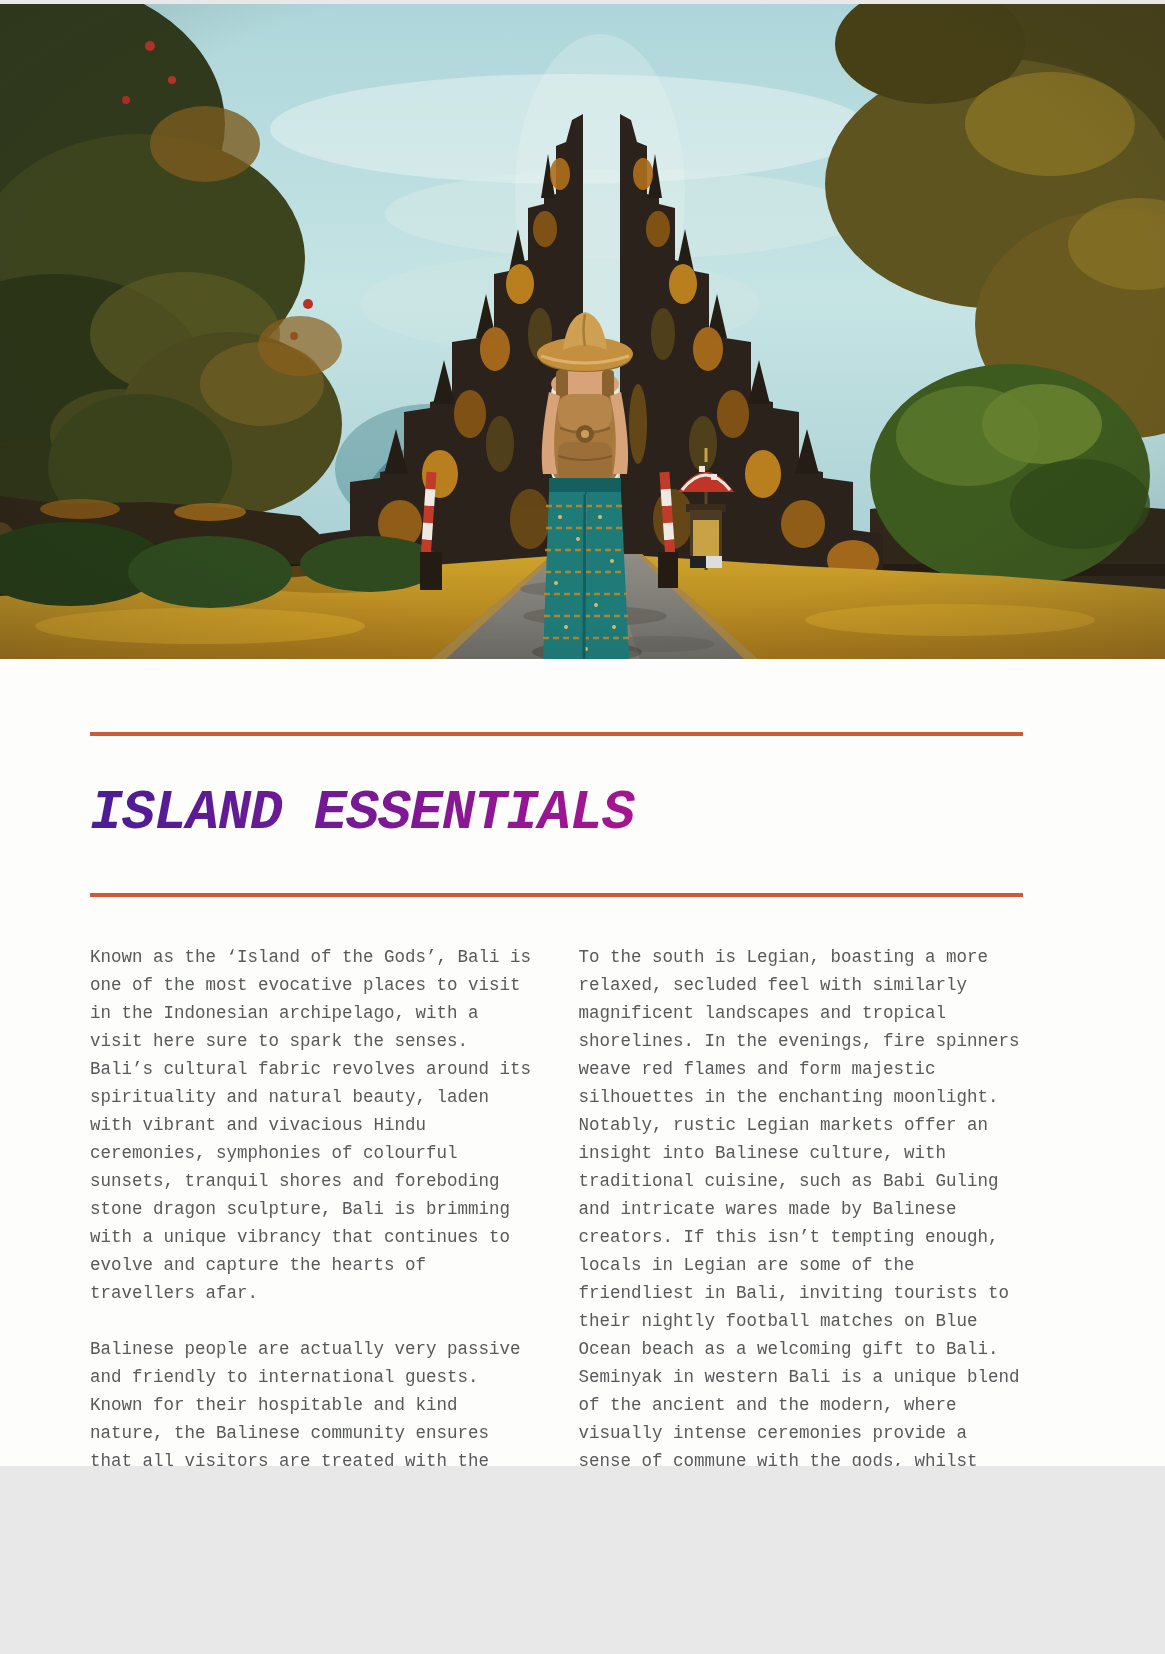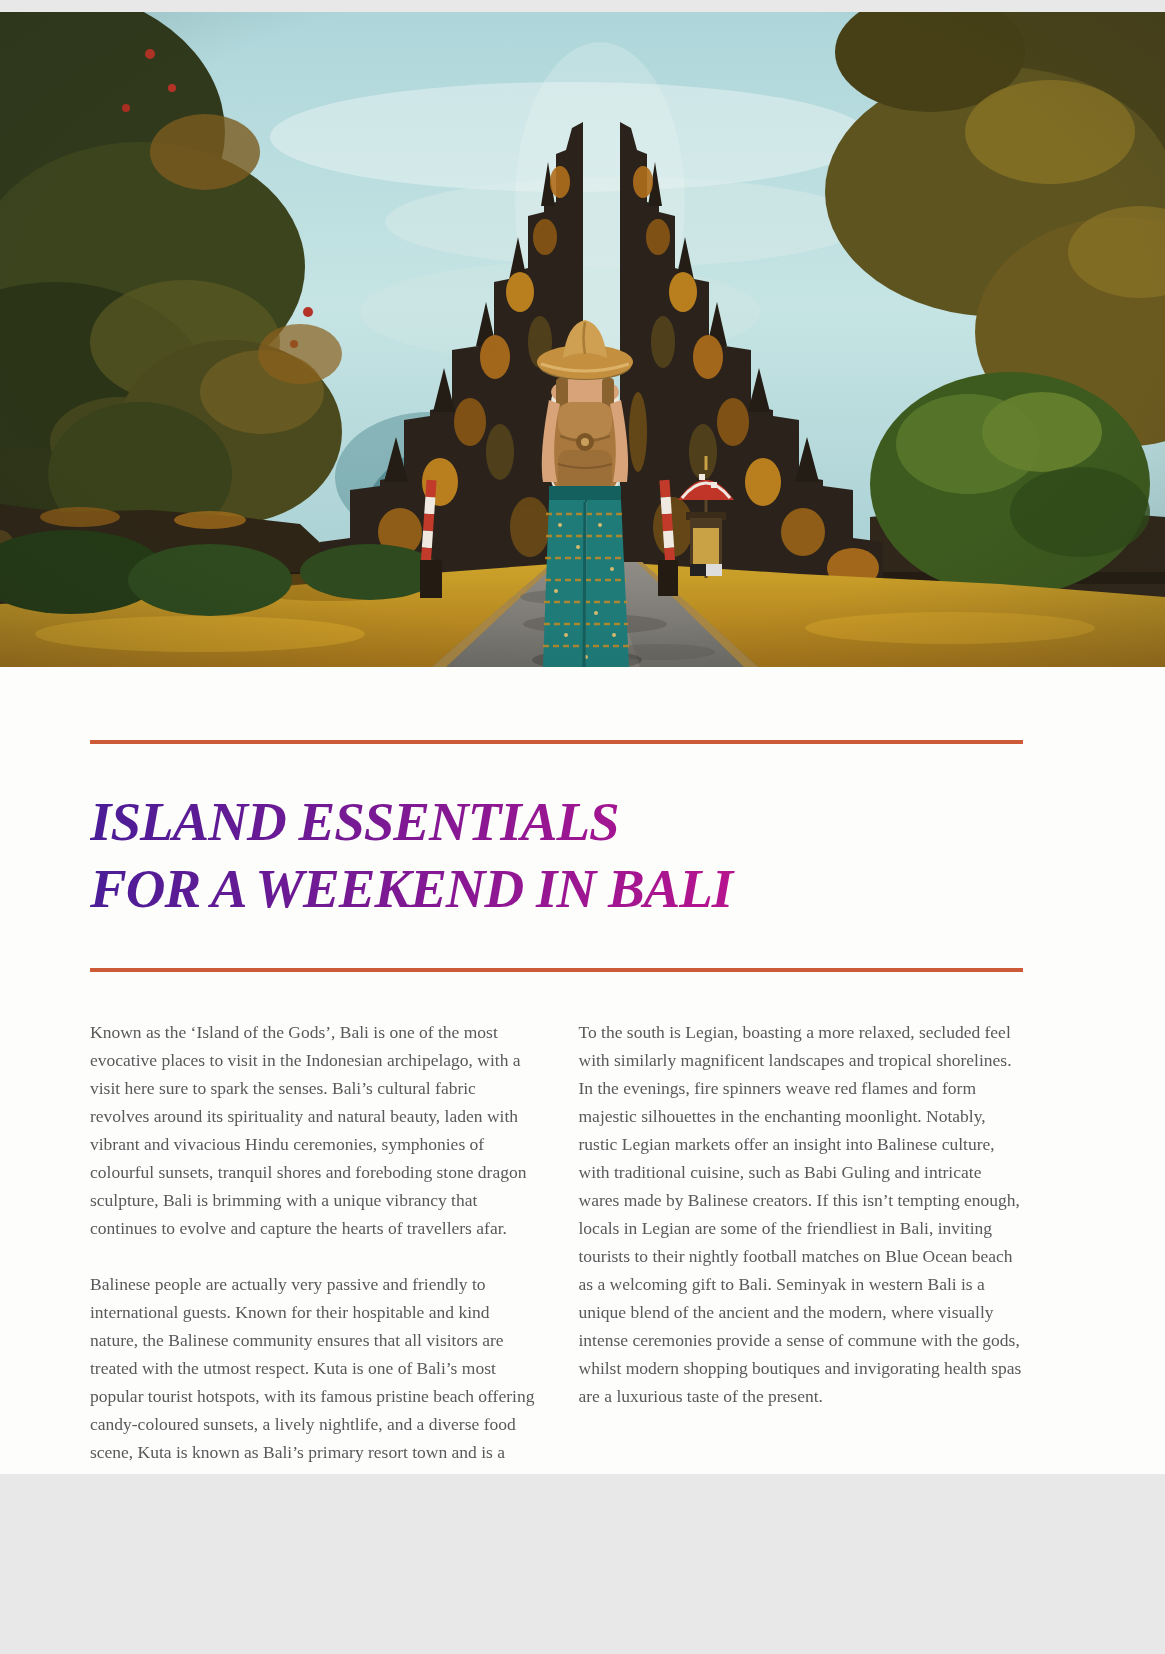--- a/index.html
+++ b/index.html
@@ -4,23 +4,23 @@
 <style>
   :root{
     --accent-orange:#cd5b38; --g1:#4a1d96; --g2:#9c1692; --g3:#e81186;
     --body-text:#58595b; --footer-line:#b6b6b6; --footer-text:#85878a;
     --page-bg:#fdfdfb; --pants-teal:#1e7b78; --stone-dark:#2b231b;
     --moss-orange:#b06f1c; --hat-straw:#c49040; --backpack-tan:#a9783e;
   }
   *{margin:0;padding:0;box-sizing:border-box}
   html,body{background:#e8e8e8}
   .page{
-    position:relative;width:1165px;height:1462px;margin:12px auto;
+    position:relative;width:1165px;height:1462px;margin:4px auto;
     background:var(--page-bg);
-    font-family:Liberation Serif, serif;
+    font-family:Liberation Mono, monospace;
     display:flex;flex-direction:column;overflow:hidden;
   }
   figure.hero{width:1165px;height:655px;overflow:hidden;flex:none}
   figure.hero svg{display:block;width:100%;height:100%}
   main.article{flex:1;padding:0 142px 0 90px;display:flex;flex-direction:column}
   .rule{border:none;height:4px;background:var(--accent-orange);width:100%}
   .rule-top{margin-top:73px}
   .rule-bottom{margin-top:46px}
   h1.title{
     margin-top:44px;
@@ -296,21 +296,20 @@
 
       <rect x="0" y="0" width="1165" height="655" fill="url(#vign)"></rect>
     </svg>
   </figure>
 
   <main class="article">
     <hr class="rule rule-top">
 
     <h1 class="title">
       <span>ISLAND ESSENTIALS</span>
-      <span>FOR A WEEKEND IN BALI</span>
     </h1>
 
     <hr class="rule rule-bottom">
 
     <section class="columns">
       <div class="col">
         <p>Known as the ‘Island of the Gods’, Bali is one of the most evocative places to visit in the Indonesian archipelago, with a visit here sure to spark the senses. Bali’s cultural fabric revolves around its spirituality and natural beauty, laden with vibrant and vivacious Hindu ceremonies, symphonies of colourful sunsets, tranquil shores and foreboding stone dragon sculpture, Bali is brimming with a unique vibrancy that continues to evolve and capture the hearts of travellers afar.</p>
         <p>Balinese people are actually very passive and friendly to international guests. Known for their hospitable and kind nature, the Balinese community ensures that all visitors are treated with the utmost respect. Kuta is one of Bali’s most popular tourist hotspots, with its famous pristine beach offering candy-coloured sunsets, a lively nightlife, and a diverse food scene, Kuta is known as Bali’s primary resort town and is a magnet for world-class surfing. Even Australian surfers seem to opt for</p>
       </div>
       <div class="col">

